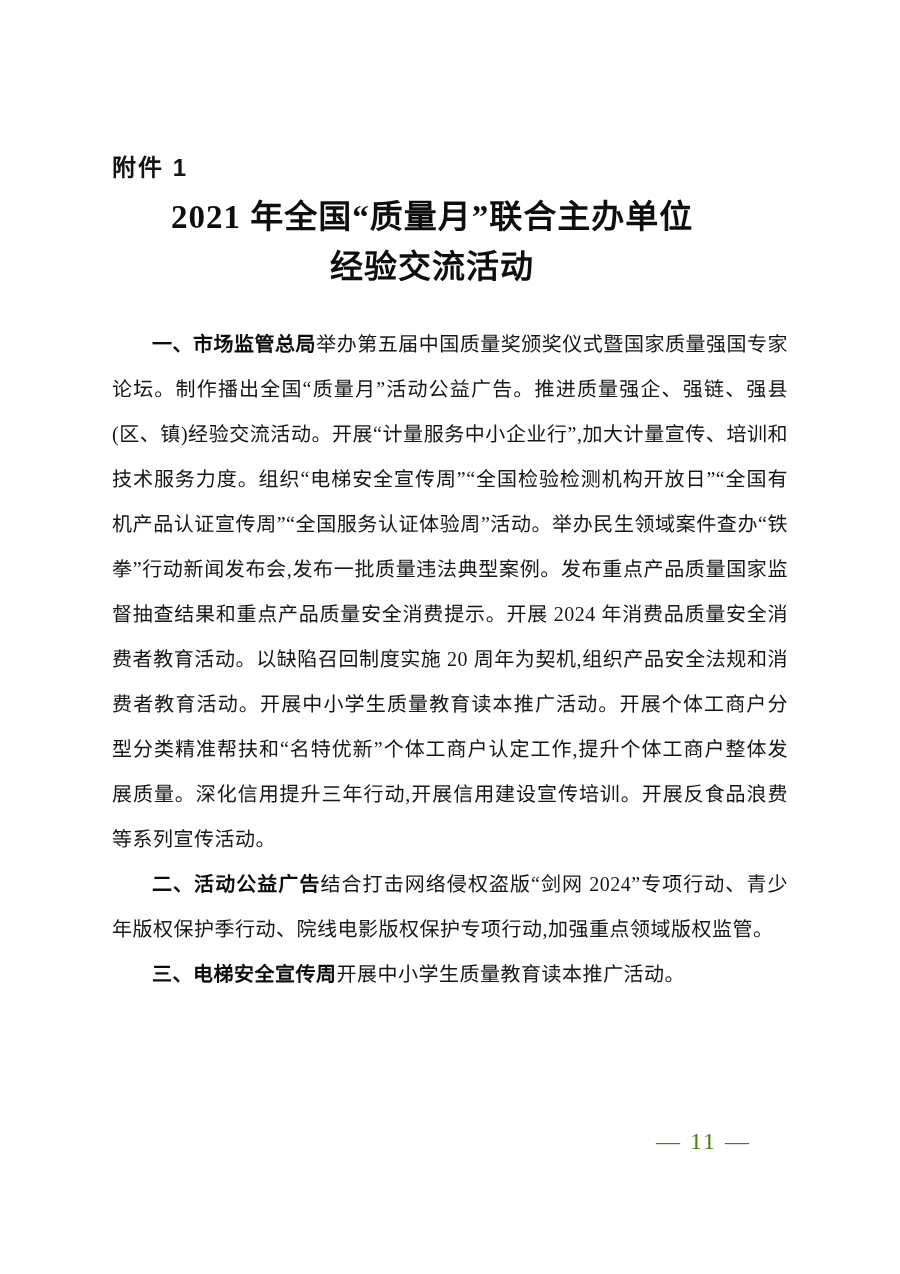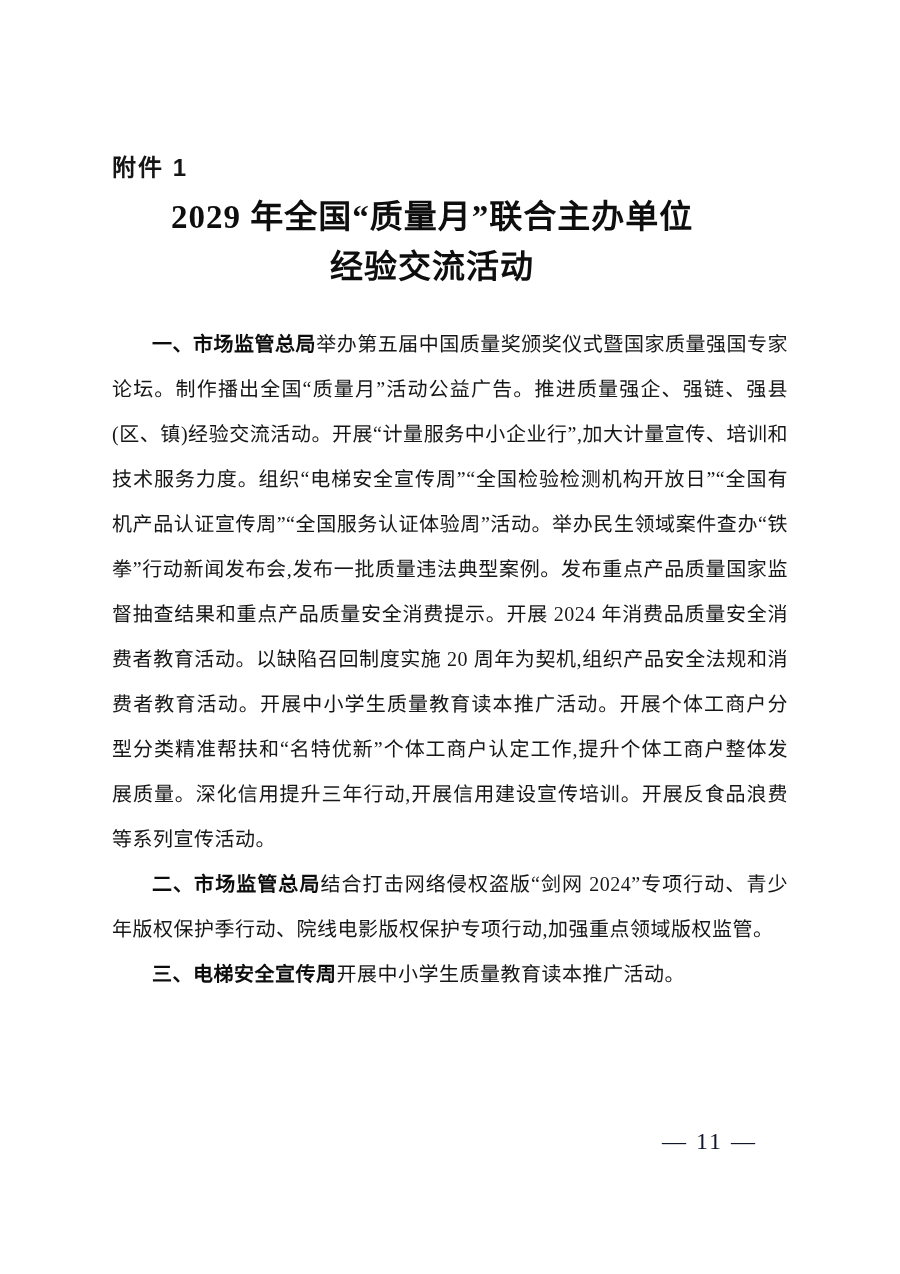--- a/index.html
+++ b/index.html
@@ -61,45 +61,45 @@
     font-weight: 700;
     color: #0d0d0d;
   }
   .para-text {
     font-family: "Liberation Serif", "DejaVu Serif", serif;
     font-weight: 400;
   }
   .page-number {
     position: absolute;
     top: 1128px;
-    right: 143px;
+    right: 149px;
     font-size: 24px;
     letter-spacing: 2px;
-    color: #0f172a;
+    color: #4d7c0f;
     font-family: "Liberation Serif", "DejaVu Serif", serif;
   }
 </style>
 </head>
 <body>
 
 <div class="page">
 
   <div class="attachment-label">附件 1</div>
 
   <div class="title-block">
-    <div>2029 年全国“质量月”联合主办单位</div>
+    <div>2021 年全国“质量月”联合主办单位</div>
     <div>经验交流活动</div>
   </div>
 
   <div class="body-block">
     <p>
       <span class="para-lead">一、市场监管总局</span><span class="para-text">举办第五届中国质量奖颁奖仪式暨国家质量强国专家论坛。制作播出全国“质量月”活动公益广告。推进质量强企、强链、强县(区、镇)经验交流活动。开展“计量服务中小企业行”,加大计量宣传、培训和技术服务力度。组织“电梯安全宣传周”“全国检验检测机构开放日”“全国有机产品认证宣传周”“全国服务认证体验周”活动。举办民生领域案件查办“铁拳”行动新闻发布会,发布一批质量违法典型案例。发布重点产品质量国家监督抽查结果和重点产品质量安全消费提示。开展 2024 年消费品质量安全消费者教育活动。以缺陷召回制度实施 20 周年为契机,组织产品安全法规和消费者教育活动。开展中小学生质量教育读本推广活动。开展个体工商户分型分类精准帮扶和“名特优新”个体工商户认定工作,提升个体工商户整体发展质量。深化信用提升三年行动,开展信用建设宣传培训。开展反食品浪费等系列宣传活动。</span>
     </p>
     <p>
-      <span class="para-lead">二、市场监管总局</span><span class="para-text">结合打击网络侵权盗版“剑网 2024”专项行动、青少年版权保护季行动、院线电影版权保护专项行动,加强重点领域版权监管。</span>
+      <span class="para-lead">二、活动公益广告</span><span class="para-text">结合打击网络侵权盗版“剑网 2024”专项行动、青少年版权保护季行动、院线电影版权保护专项行动,加强重点领域版权监管。</span>
     </p>
     <p>
       <span class="para-lead">三、电梯安全宣传周</span><span class="para-text">开展中小学生质量教育读本推广活动。</span>
     </p>
   </div>
 
   <div class="page-number">— 11 —</div>
 
 </div>
 

